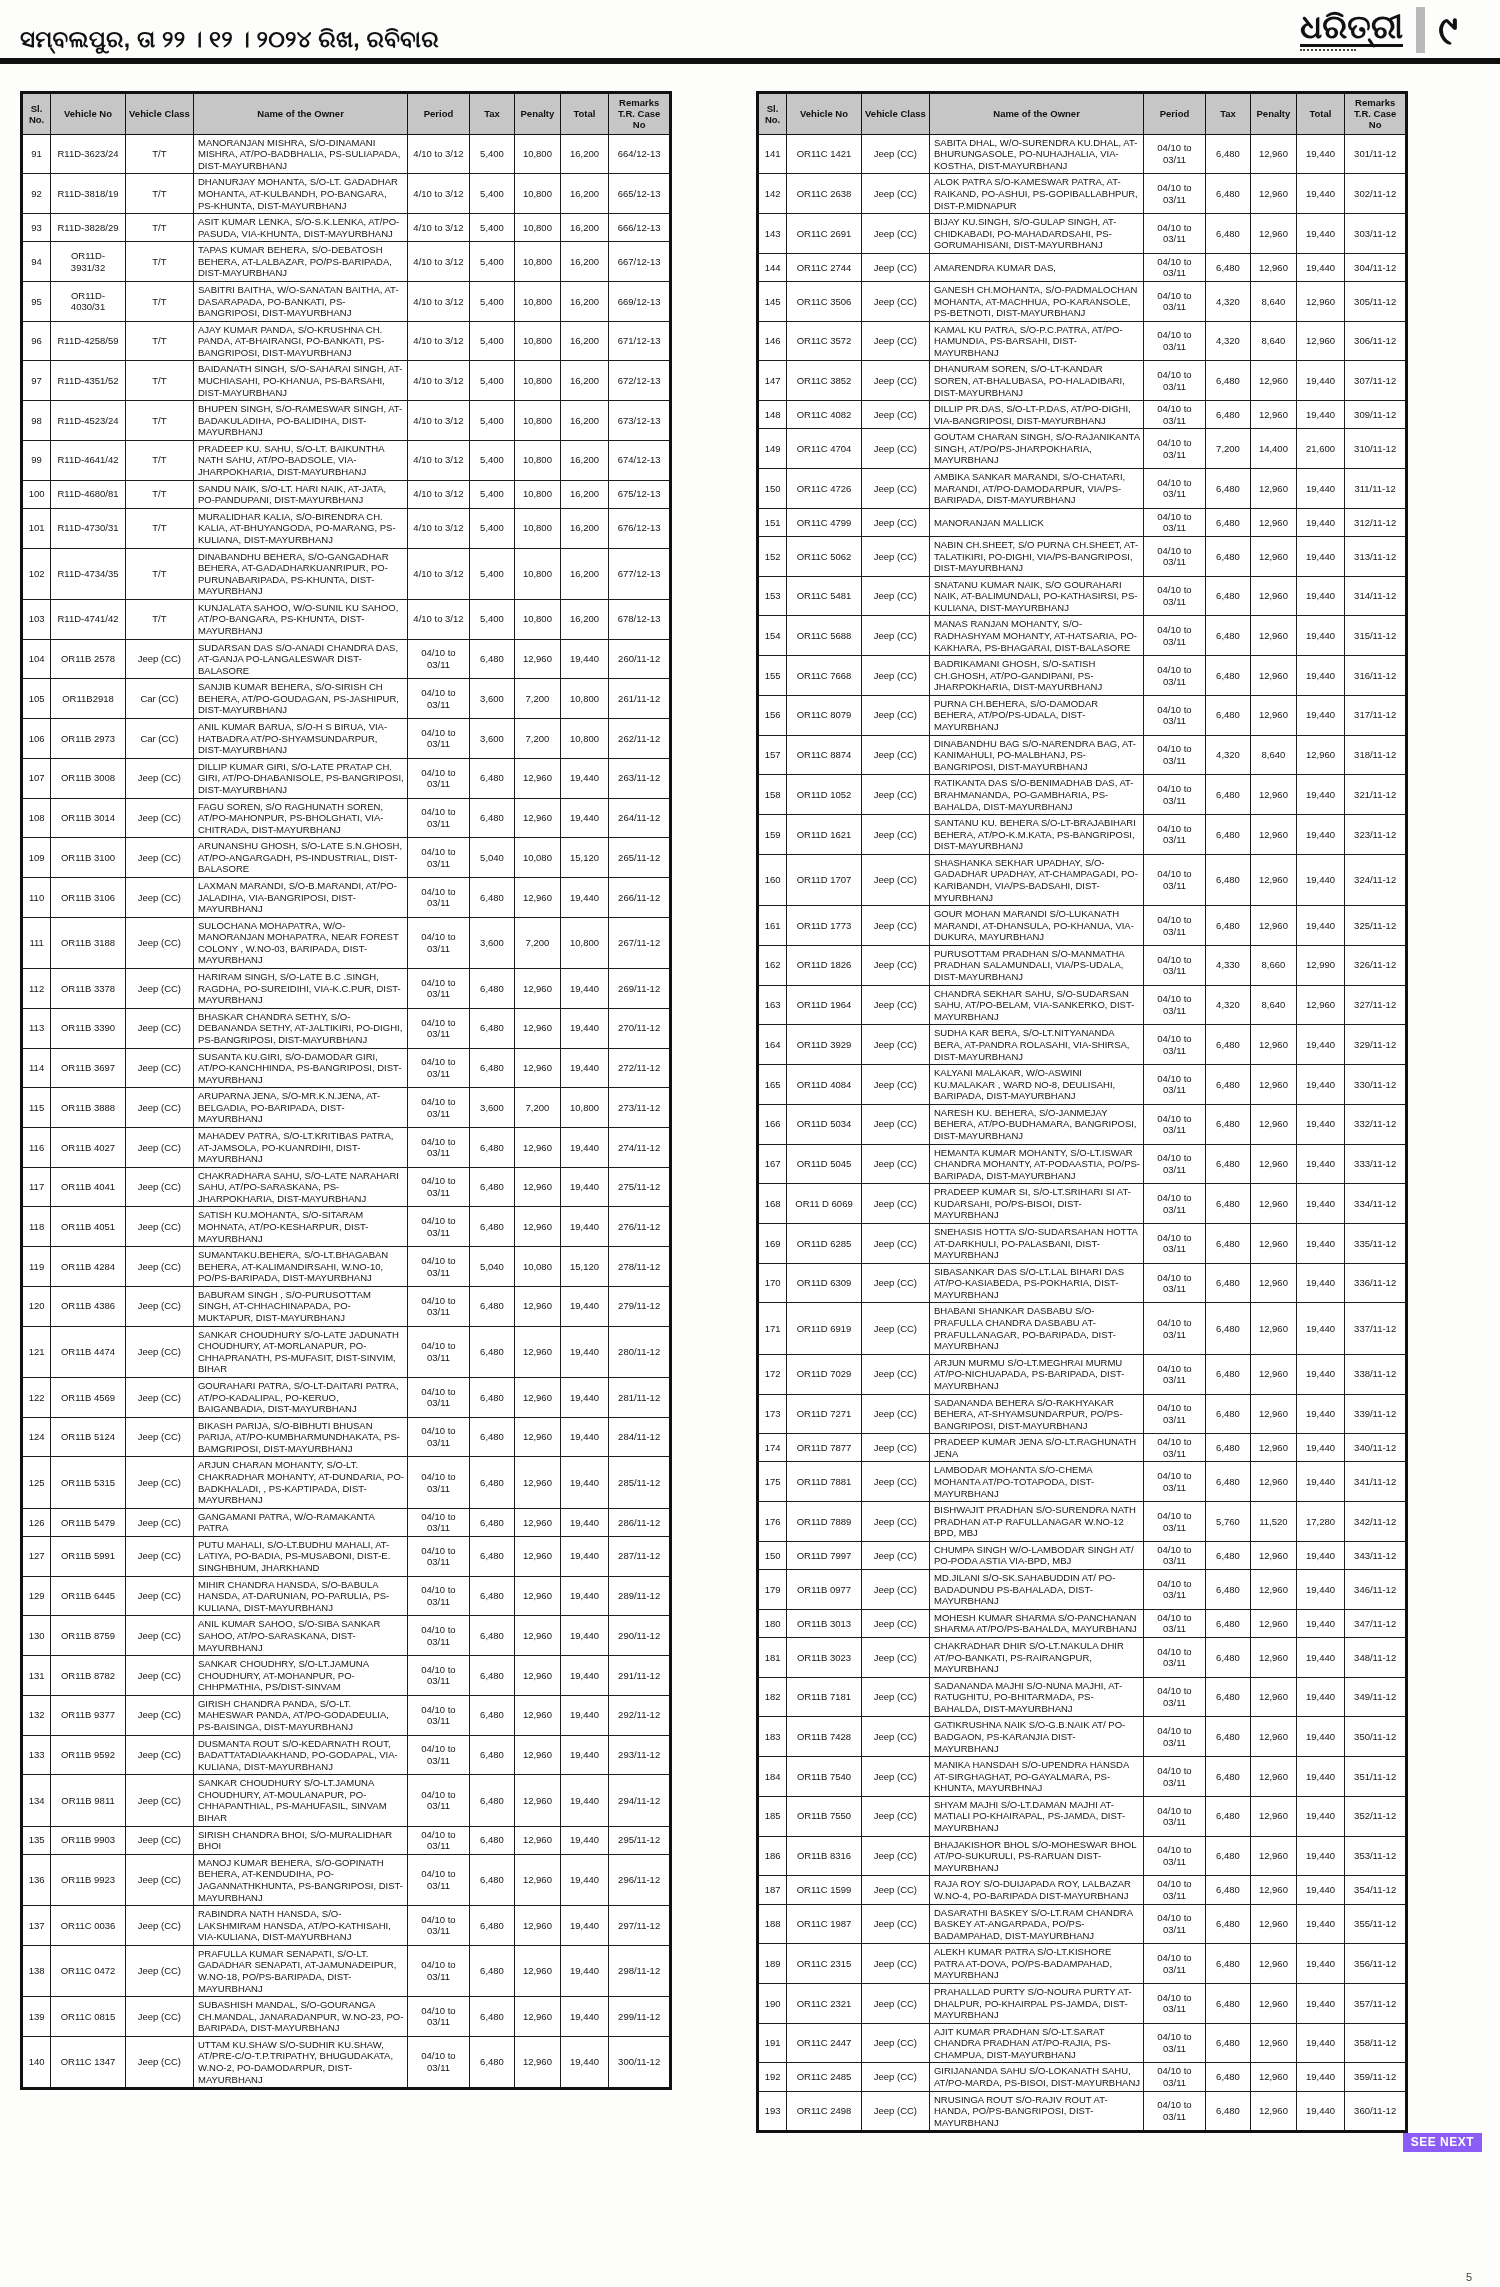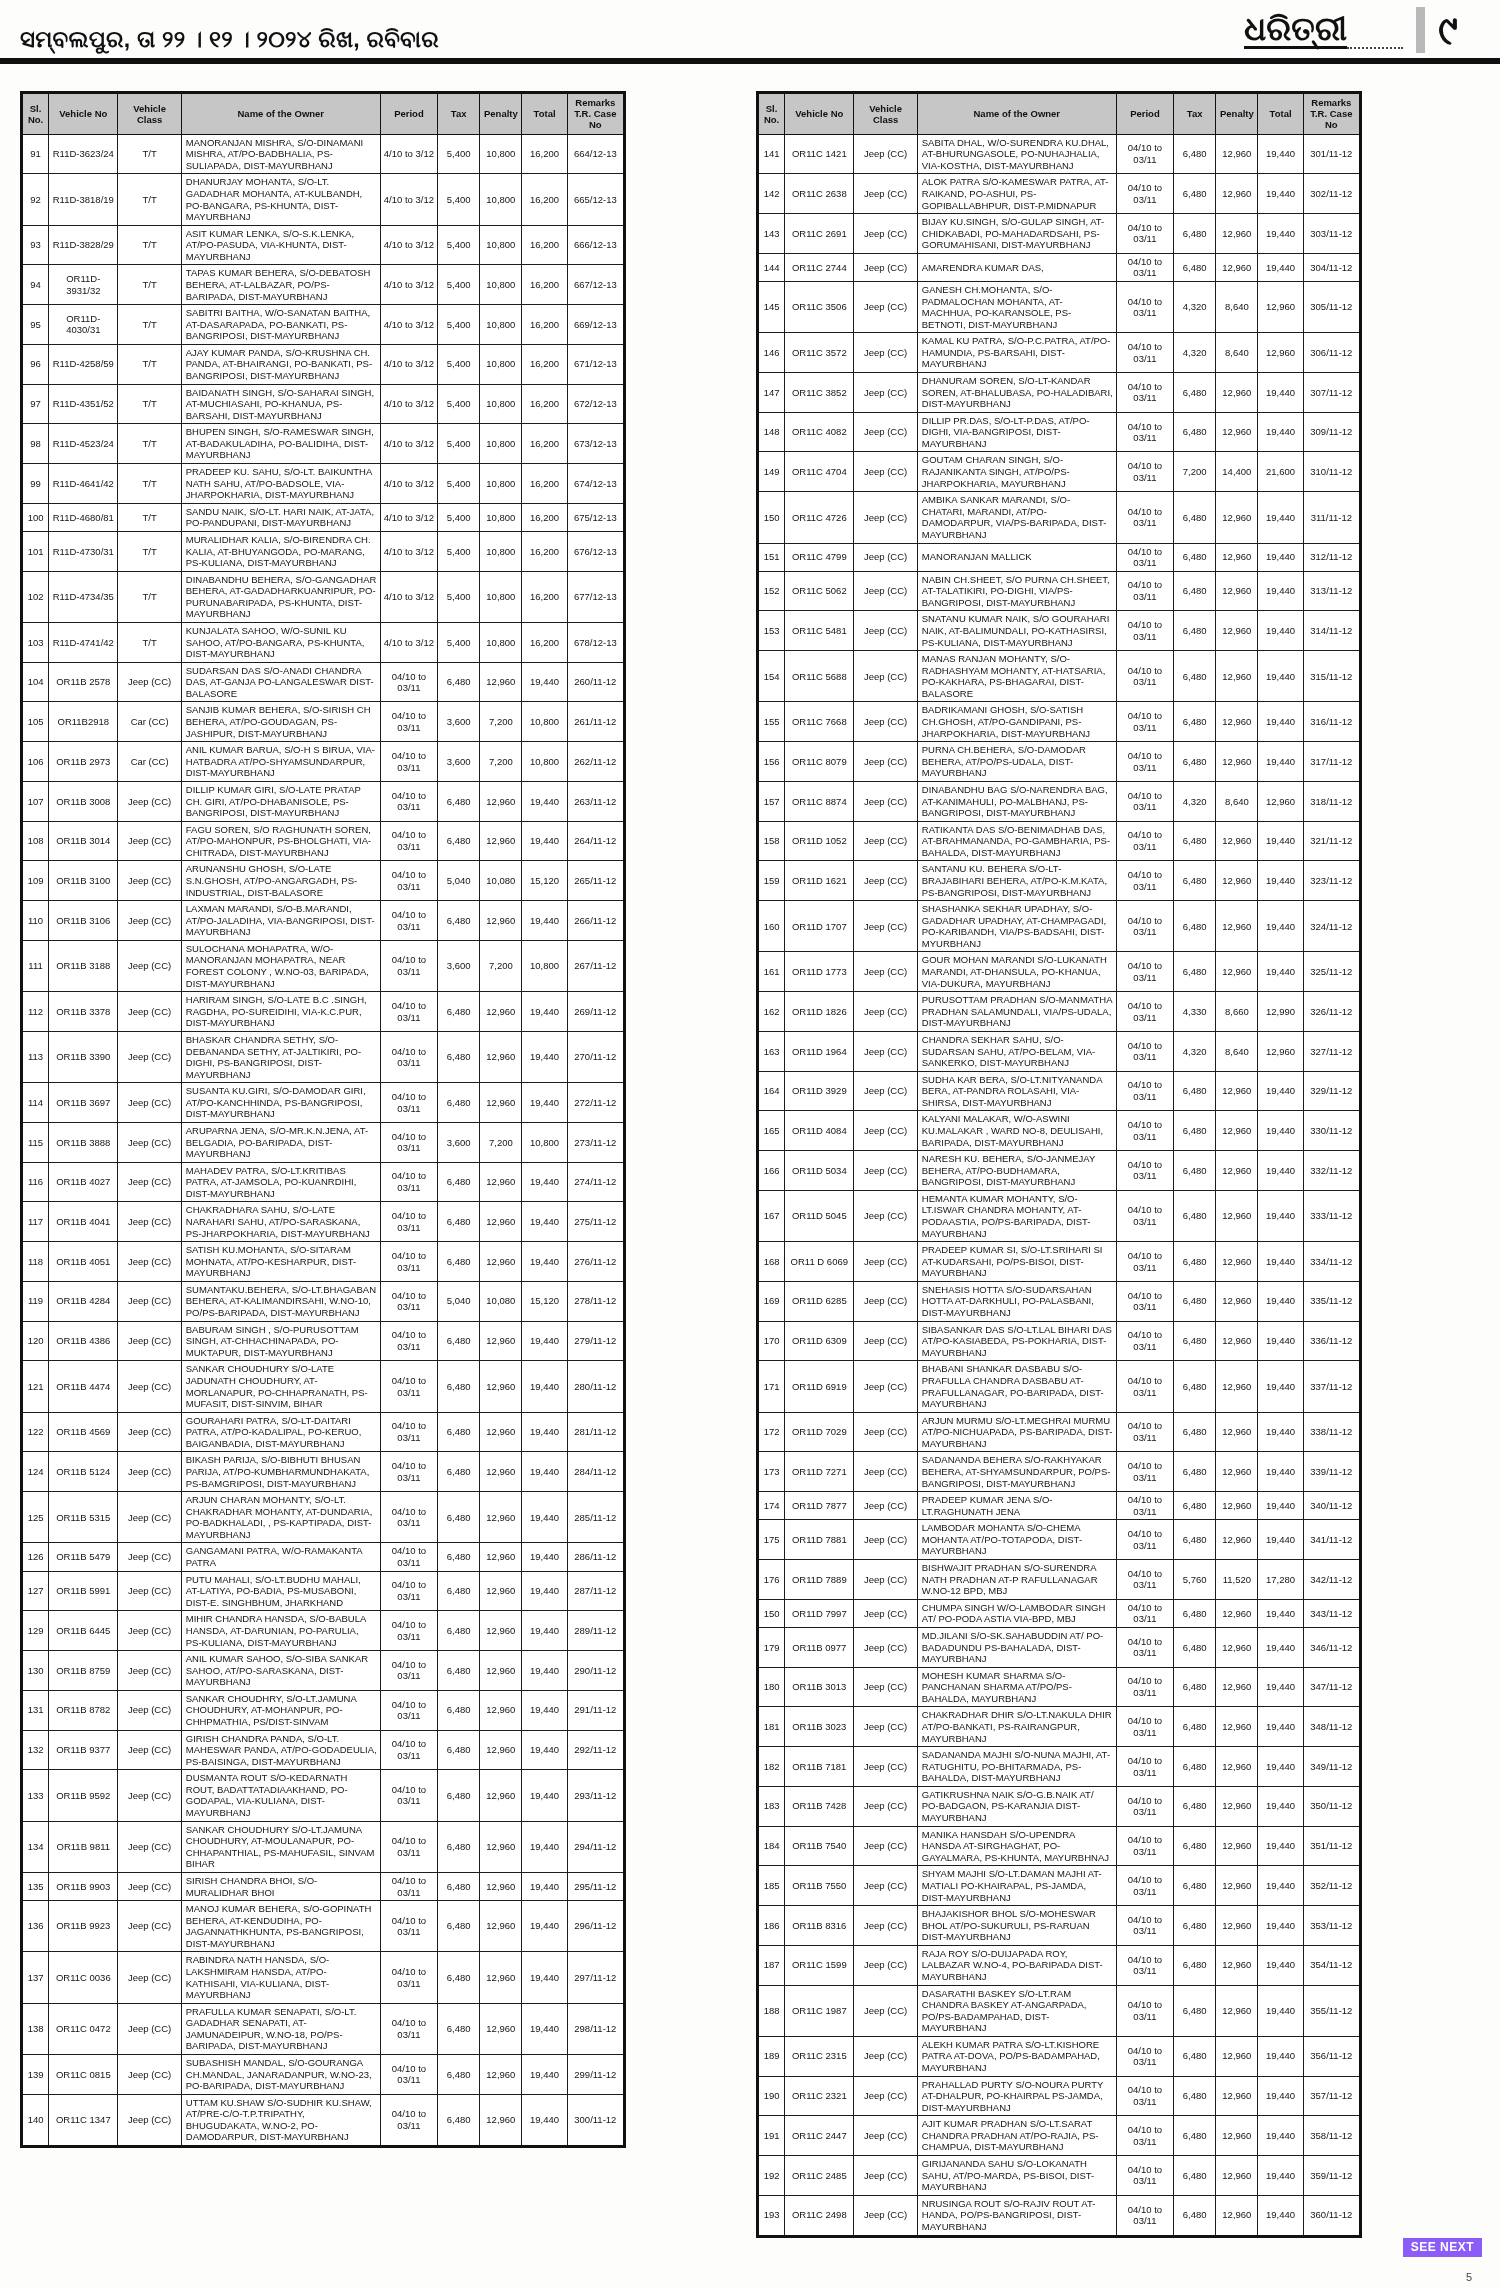--- a/index.html
+++ b/index.html
@@ -8,36 +8,36 @@
     background:#fdfdfc; color:#111;
     font-family:"Liberation Sans", sans-serif;
     -webkit-font-smoothing:antialiased;
   }
   .masthead{
     display:flex; justify-content:space-between; align-items:flex-end;
     padding:7px 42px 5px 20px;
   }
   .dateline{ font-size:23px; font-weight:bold; letter-spacing:.2px; }
   .brand{ display:flex; align-items:center; gap:13px; }
-  .logo-wrap{ display:flex; flex-direction:row; }
+  .logo-wrap{ display:flex; flex-direction:column; }
   .logo{
     font-size:33px; font-weight:bold; line-height:1.0;
     border-bottom:3px solid #111; padding-bottom:1px;
   }
   .logo-dots{ width:56px; border-bottom:2px dotted #444; margin-top:2px; }
   .brand-divider{ width:9px; height:46px; background:#b9b9b9; }
   .page-numeral{ font-size:40px; font-weight:bold; line-height:1; }
   .masthead-rule{ height:6px; background:#101010; width:100%; }
 
   .tables{
     display:flex; gap:10px; padding:27px 18px 0 20px; align-items:flex-start;
   }
   .col{ display:flex; flex-direction:column; width:726px; }
   table.notice{
-    border-collapse:collapse; table-layout:fixed; width:606px;
+    border-collapse:collapse; table-layout:fixed; width:652px;
     border:3px solid #111; background:#fff;
   }
   table.notice th{
     background:#c6c6c6; border:1px solid #111;
     font-size:9.5px; font-weight:bold; line-height:1.18;
     padding:3px 2px; text-align:center; white-space:pre-line;
     vertical-align:middle;
   }
   table.notice td{
     border:1px solid #1d1d1d;

